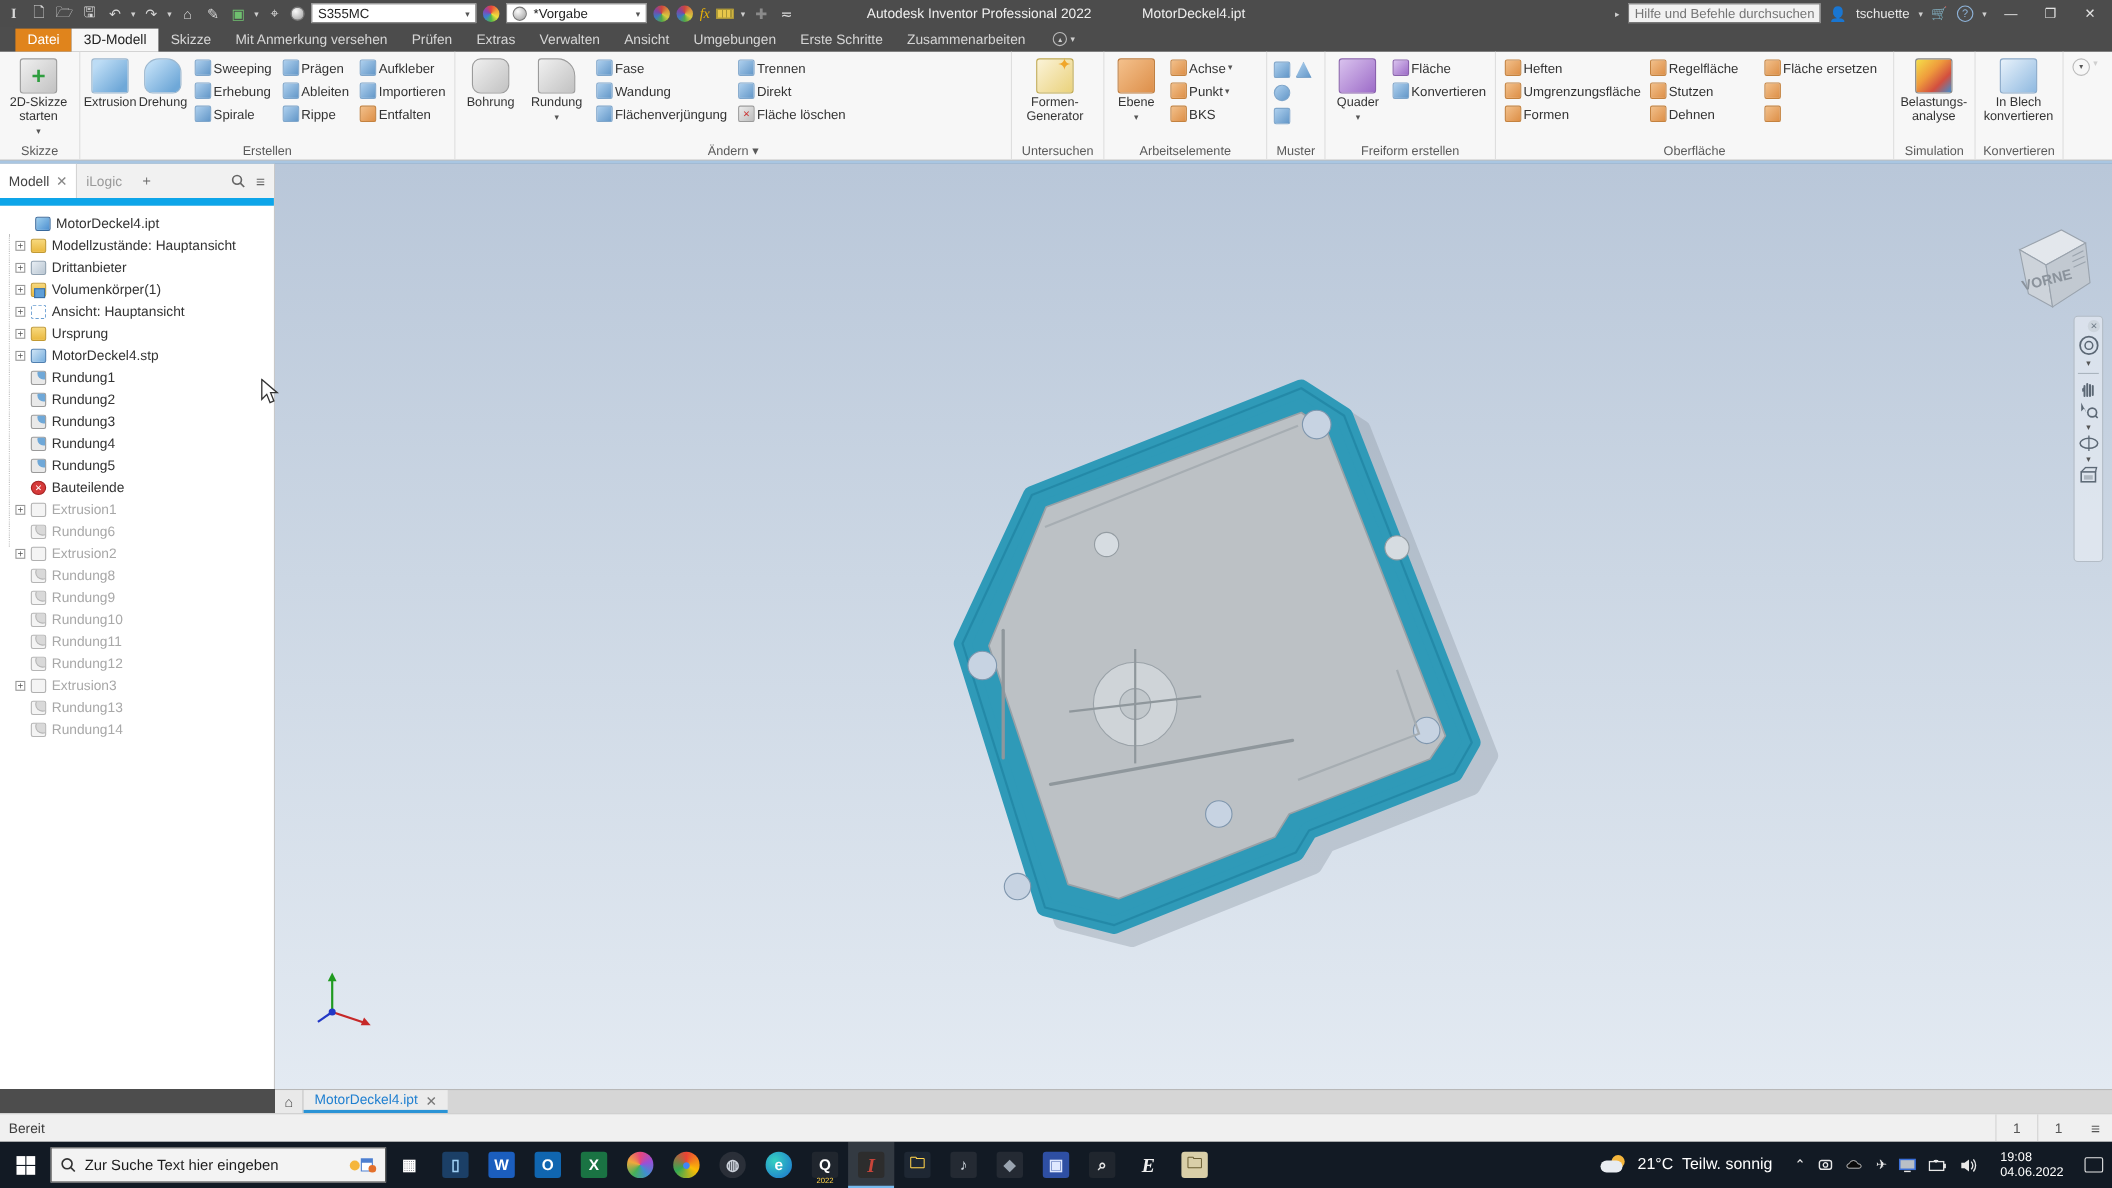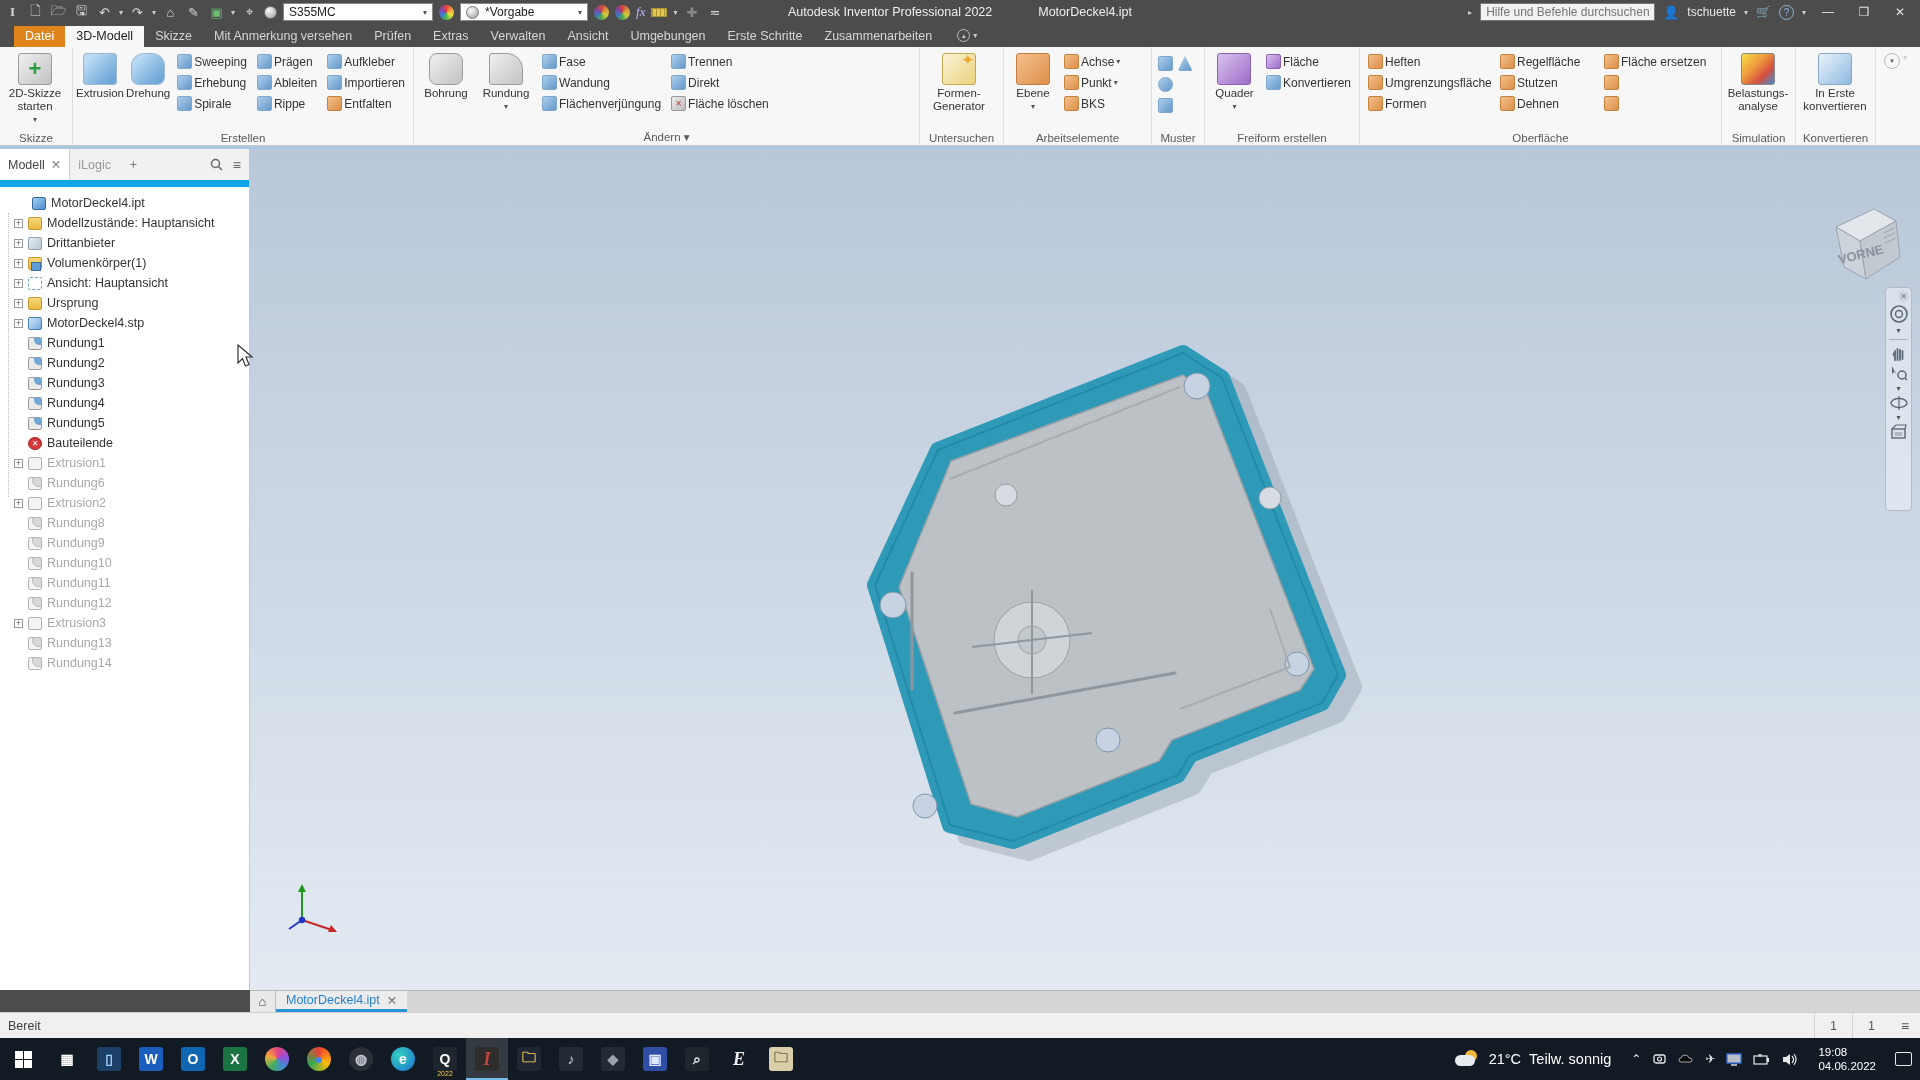--- a/index.html
+++ b/index.html
@@ -15,21 +15,21 @@
     color:#d8d8d8; font-size:13px; }
   .logo-i { font-family:"Liberation Serif", serif; font-weight:bold; color:#c8453a; font-size:17px; }
   .caret { font-size:8px; color:#cfcfcf; }
   .combo { background:#fff; color:#222; height:18px; display:flex; align-items:center;
     gap:6px; padding:0 5px; border:1px solid #888; }
   .combo .caret { color:#555; }
   .swatch-sphere { width:13px; height:13px; border-radius:50%;
     background:radial-gradient(circle at 35% 30%, #fbfbfb, #9a9a9a); border:1px solid #777;}
   .wheel { width:15px; height:15px; border-radius:50%;
     background:conic-gradient(#e5433c,#f1a03a,#efe23c,#52b747,#3b7fd4,#8a42b0,#e5433c); }
-  .fx { font-family:"Liberation Serif", serif; font-style:italic; font-size:13px; color:#c4b5fd;text-align:right; }
+  .fx { font-family:"Liberation Serif", serif; font-style:italic; font-size:13px; color:#eab308;text-align:right; }
   .ruler { width:16px; height:9px; background:#e8c74a; border:1px solid #a89436;
     background-image:repeating-linear-gradient(90deg,#a89436 0 1px,transparent 1px 4px); }
   .title-center { position:absolute; left:0; right:0; top:0; height:24px;
     display:flex; align-items:center; justify-content:center; gap:46px;
     pointer-events:none; color:#efefef; font-size:12.5px; }
   .tb-right { position:absolute; right:0; top:0; height:24px; display:flex;
     align-items:center; gap:8px; padding-right:6px; }
   .tb-search { background:#f2f2f2; border:1px solid #777; height:18px; width:175px;
     font-size:12px; color:#333; padding:0 5px; }
   .user-ic { color:#7aa7d8; font-size:13px; }
@@ -476,21 +476,21 @@
     <div class="bigbtn" style="width:66px">
       <span class="bi rainbow"></span>
       <span class="lbl">Belastungs-analyse</span>
     </div>
     <span class="plabel">Simulation</span>
   </div>
 
   <div class="panel" style="width:80px">
     <div class="bigbtn" style="width:72px">
       <span class="bi sheet"></span>
-      <span class="lbl">In Erste konvertieren</span>
+      <span class="lbl">In Blech konvertieren</span>
     </div>
     <span class="plabel">Konvertieren</span>
   </div>
 
   <div style="display:flex; align-items:flex-start; padding:6px 6px 0 8px; gap:3px; color:#555">
     <span class="circ-btn" style="width:16px;height:16px">▾</span>
     <span class="caret">▾</span>
   </div>
 </div>
 
@@ -748,20 +748,32 @@
 
 <div class="taskbar">
   <span class="start">
     <span class="winlogo">
         <span></span>
         <span></span>
         <span></span>
         <span></span>
       </span>
   </span>
+  <div class="tb-searchbox">
+    <svg width="14" height="14" viewBox="0 0 14 14">
+      <circle cx="6" cy="6" r="4.5" fill="none" stroke="#333" stroke-width="1.5"></circle>
+      <line x1="9.5" y1="9.5" x2="13" y2="13" stroke="#333" stroke-width="1.5"></line>
+    </svg>
+    <span class="ph">Zur Suche Text hier eingeben</span>
+    <span class="wx-mini">
+      <span style="width:9px;height:9px;border-radius:50%;background:#f5b63c;display:inline-block"></span>
+      <span style="width:11px;height:12px;background:#fff;border:1px solid #4d7fd0;border-top:4px solid #4d7fd0;display:inline-block"></span>
+      <span style="width:7px;height:7px;border-radius:50%;background:#e3702c;display:inline-block;margin-left:-5px;margin-top:6px"></span>
+    </span>
+  </div>
   <div class="apps" id="apps">
       <div class="app">
         <span class="ai" style="background: transparent; color: rgb(255, 255, 255);">▦</span>
       </div>
       <div class="app">
         <span class="ai" style="background: rgb(27, 63, 102); color: rgb(159, 208, 245);">▯</span>
       </div>
       <div class="app">
         <span class="ai" style="background: rgb(27, 94, 190); color: rgb(255, 255, 255);">W</span>
       </div>

